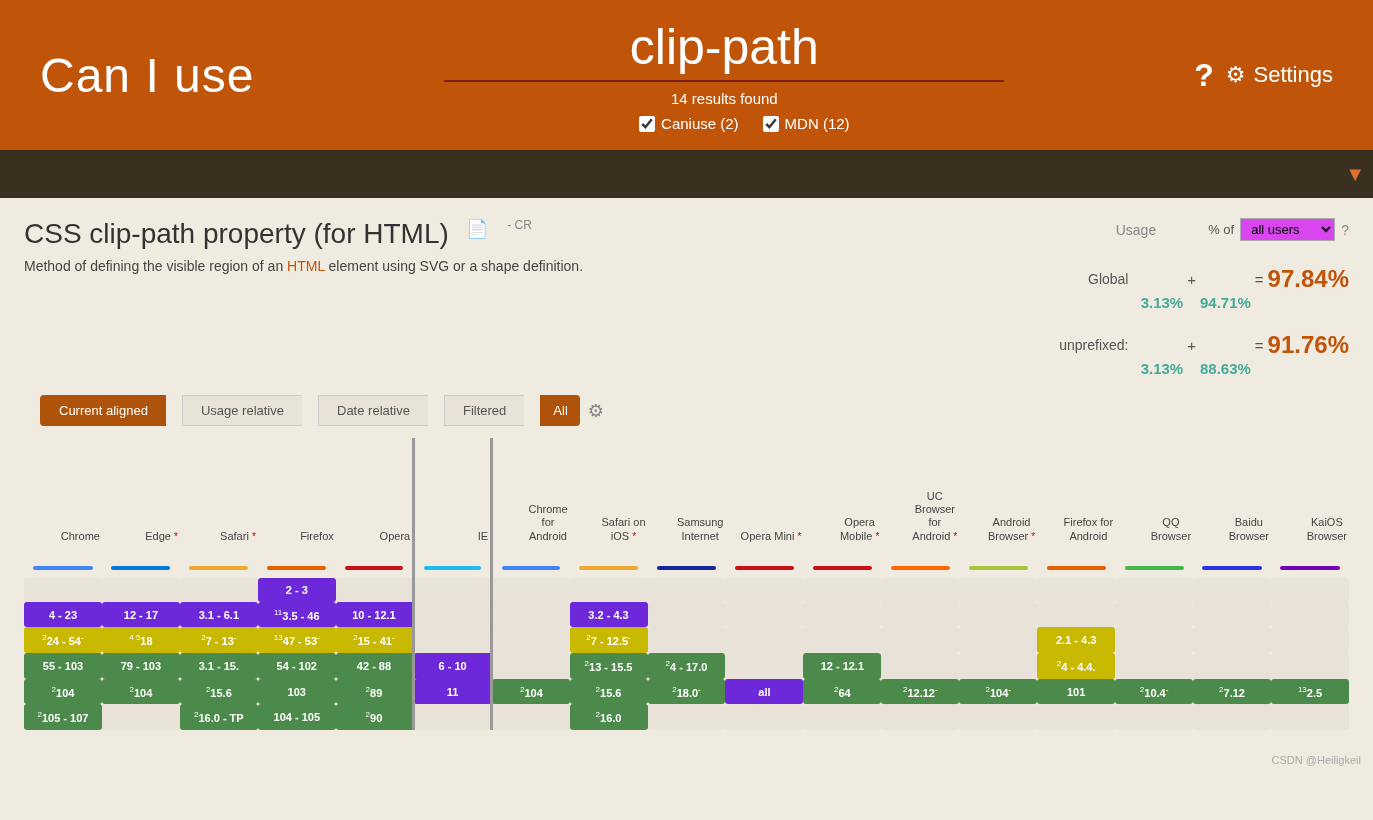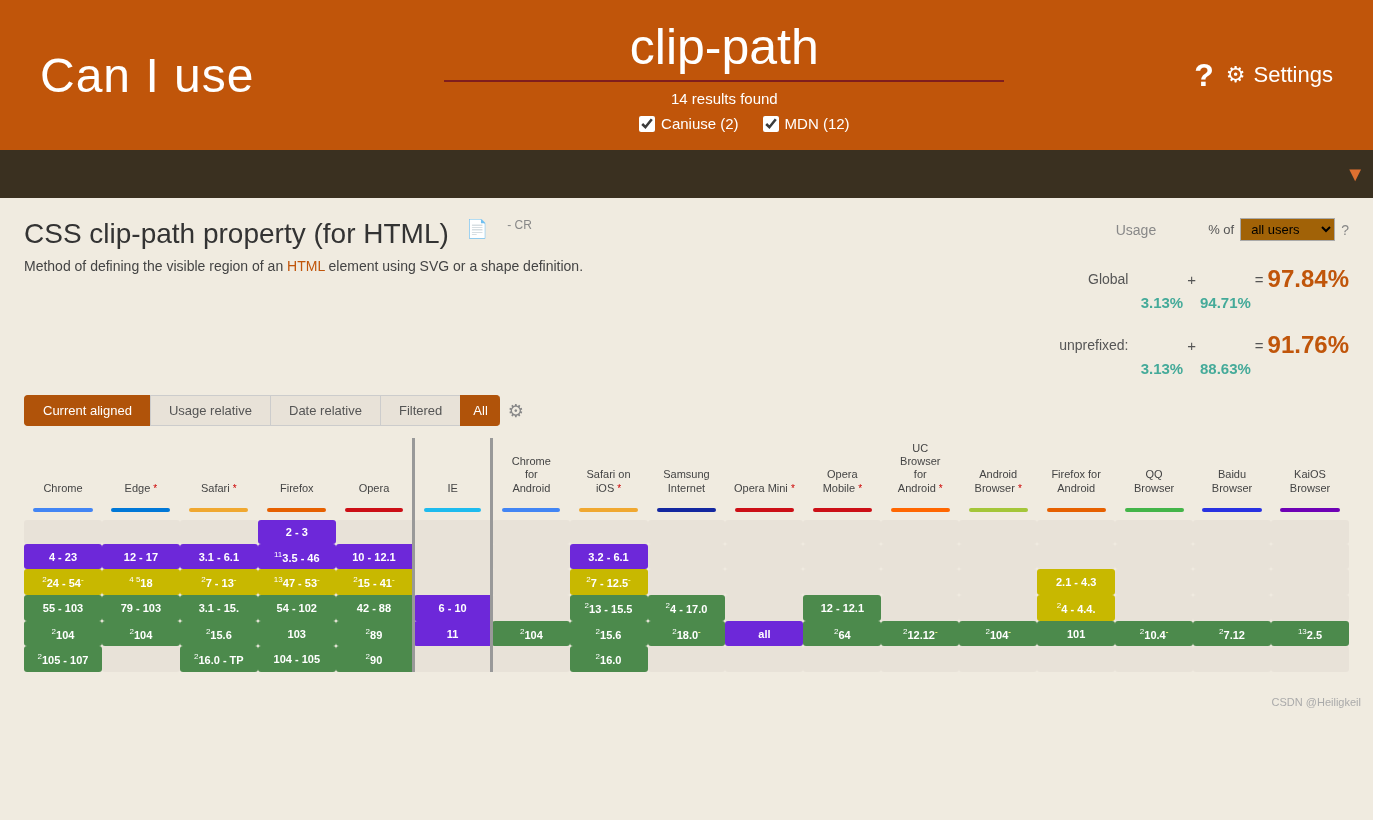--- a/index.html
+++ b/index.html
@@ -130,21 +130,21 @@
     }
     .usage-controls {
       display: flex;
       align-items: center;
       justify-content: flex-end;
       gap: 6px;
       margin-bottom: 6px;
     }
     .usage-select {
       border: 1px solid #aaa;
-      background: #a16207;
+      background: #d946ef;
       font-size: 13px;
       padding: 2px 18px 2px 6px;
       appearance: auto;
     }
     .usage-row {
       display: flex;
       align-items: center;
       justify-content: flex-end;
       gap: 4px;
       font-size: 15px;
@@ -164,20 +164,21 @@
       margin-top: 16px;
     }
     .tab {
       padding: 7px 18px;
       border: 1px solid #ccc;
       background: #e8e2d8;
       color: #555;
       font-size: 13px;
       cursor: pointer;
       border-right: none;
+      margin-left: 16px;
     }
     .tab:first-child { border-radius: 4px 0 0 4px; }
     .tab.active {
       background: #b0530a;
       color: #fff;
       border-color: #b0530a;
     }
     .tab-all {
       background: #b0530a;
       color: #fff;
@@ -216,22 +217,23 @@
       font-weight: normal;
       font-size: 11px;
       vertical-align: bottom;
       min-width: 68px;
       max-width: 80px;
       position: relative;
     }
     .browser-header {
       display: flex;
       flex-direction: column;
-      align-items: center;
-      gap: 10px;
+      align-items: flex-end;
+      gap: 20px;
+      margin-top: 48px;
     }
     .browser-name {
       font-size: 11px;
       color: #444;
       text-align: center;
       line-height: 1.2;
     }
     .browser-asterisk { color: #c00; font-size: 10px; }
     .browser-bar {
       height: 4px;
@@ -516,21 +518,21 @@
             <td class="cell version-cell cell-empty"></td>
           </tr>
           <tr>
             <td class="cell version-cell cell-red">4 - 23</td>
             <td class="cell version-cell cell-red">12 - 17</td>
             <td class="cell version-cell cell-red">3.1 - 6.1</td>
             <td class="cell version-cell cell-red"><sup class="sup-icon">11</sup>3.5 - 46</td>
             <td class="cell version-cell cell-red">10 - 12.1</td>
             <td class="cell version-cell cell-empty" style="border-left: 3px solid rgb(153, 153, 153);"></td>
             <td class="cell version-cell cell-empty" style="border-left: 3px solid rgb(153, 153, 153);"></td>
-            <td class="cell version-cell cell-red">3.2 - 6.1</td>
+            <td class="cell version-cell cell-red">3.2 - 4.3</td>
             <td class="cell version-cell cell-empty"></td>
             <td class="cell version-cell cell-empty"></td>
             <td class="cell version-cell cell-empty"></td>
             <td class="cell version-cell cell-empty"></td>
             <td class="cell version-cell cell-empty"></td>
             <td class="cell version-cell cell-empty"></td>
             <td class="cell version-cell cell-empty"></td>
             <td class="cell version-cell cell-empty"></td>
             <td class="cell version-cell cell-empty"></td>
           </tr>

